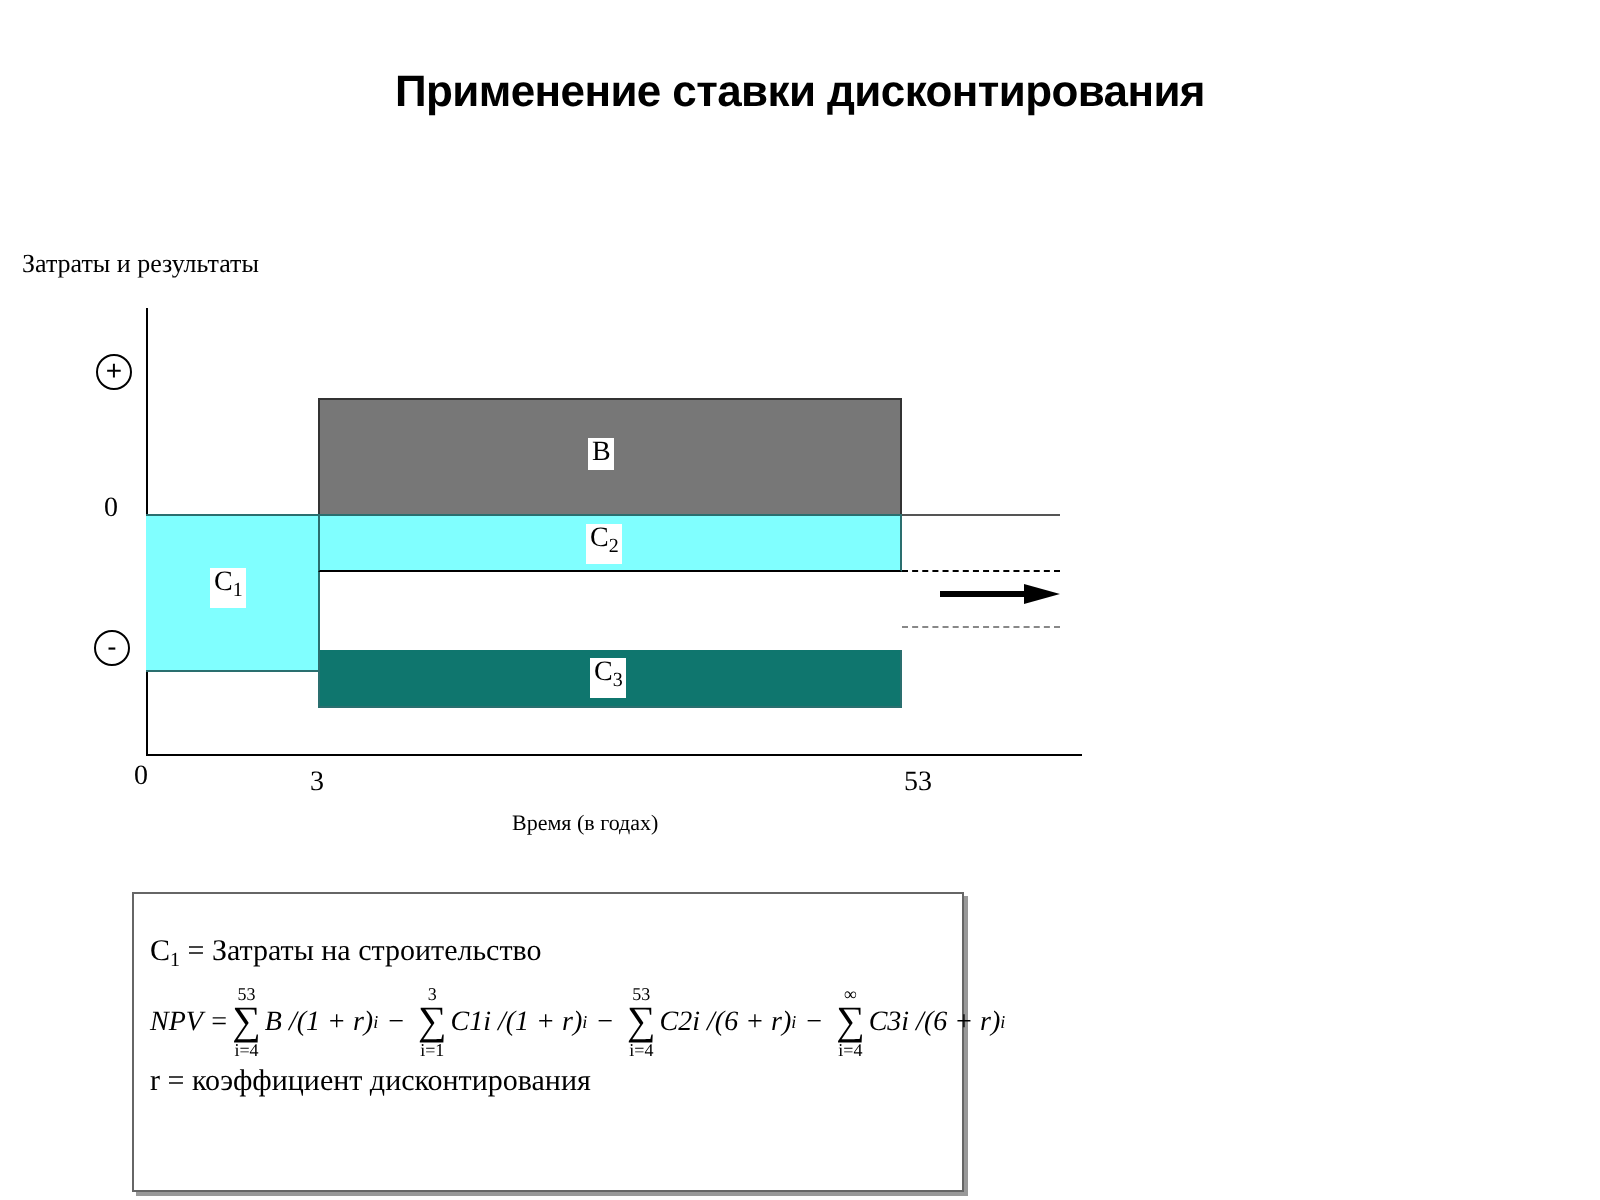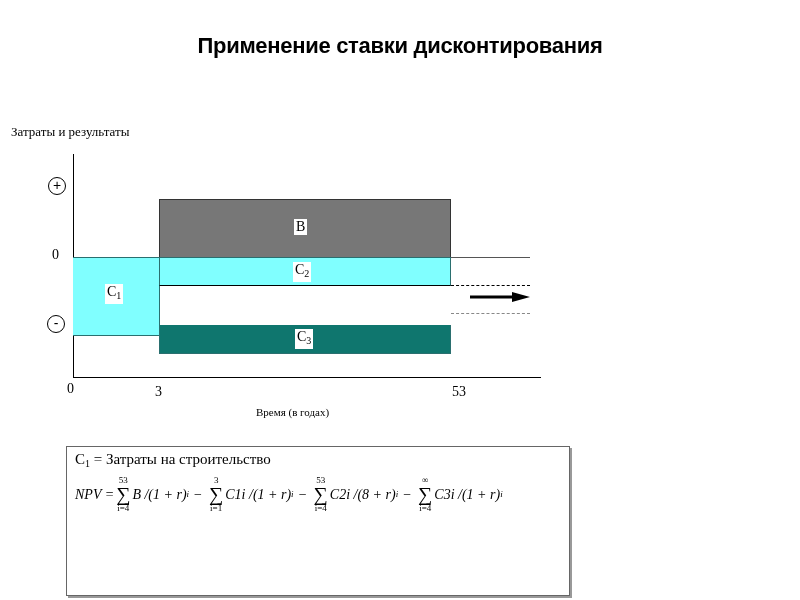--- a/index.html
+++ b/index.html
@@ -8,21 +8,21 @@
   .abs { position:absolute; }
   .ylab { left:11px; top:124px; font-size:13px; }
   .axis-y { left:73px; top:154px; width:1px; height:224px; background:#000; }
   .axis-x { left:73px; top:377px; width:468px; height:1px; background:#000; }
   .sign { width:16px; height:16px; border:1px solid #000; border-radius:50%; font-family:"Liberation Sans", sans-serif; font-size:14px; line-height:15px; text-align:center; }
   .tick { font-size:14px; }
   .box { position:absolute; box-sizing:border-box; }
   .lbl { position:absolute; background:#fff; font-size:14px; padding:0 2px; line-height:16px; }
   .lbl sub { font-size:10px; vertical-align:-3px; }
   .hline { position:absolute; height:0; }
-  .legend { position:absolute; left:66px; top:446px; width:504px; height:150px; border:1px solid #666; box-shadow:2px 2px 0 #999; box-sizing:border-box; padding:3px 8px; font-size:15px; line-height:19px; }
+  .legend { position:absolute; left:66px; top:446px; width:416px; height:150px; border:1px solid #666; box-shadow:2px 2px 0 #999; box-sizing:border-box; padding:20px 8px; font-size:15px; line-height:19px; }
   .legend sub { font-size:10px; vertical-align:-3px; }
   .formula { font-size:14px; font-style:italic; display:flex; align-items:center; height:42px; white-space:nowrap; }
   .sum { display:inline-flex; flex-direction:column; align-items:center; font-style:normal; margin:0 2px; line-height:10px; }
   .sum .lim { font-size:9px; }
   .sum .sig { font-size:20px; line-height:18px; }
   .formula .n { font-style:normal; }
 </style>
 </head>
 <body>
 
@@ -86,24 +86,25 @@
         <span class="lim">i=1</span>
       </span>
     <span>C1i /(1 + r)</span>
       <sup style="font-size:9px">i</sup>
     <span class="n" style="margin:0 5px">−</span>
     <span class="sum">
         <span class="lim">53</span>
         <span class="sig">∑</span>
         <span class="lim">i=4</span>
       </span>
-    <span>C2i /(8 + r)</span>
+    <span>C2i /(6 + r)</span>
       <sup style="font-size:9px">i</sup>
     <span class="n" style="margin:0 5px">−</span>
     <span class="sum">
         <span class="lim">∞</span>
         <span class="sig">∑</span>
         <span class="lim">i=4</span>
       </span>
-    <span>C3i /(1 + r)</span>
+    <span>C3i /(6 + r)</span>
       <sup style="font-size:9px">i</sup>
   </div>
+  <div>r = коэффициент дисконтирования</div>
 </div>
 
 </body></html>

